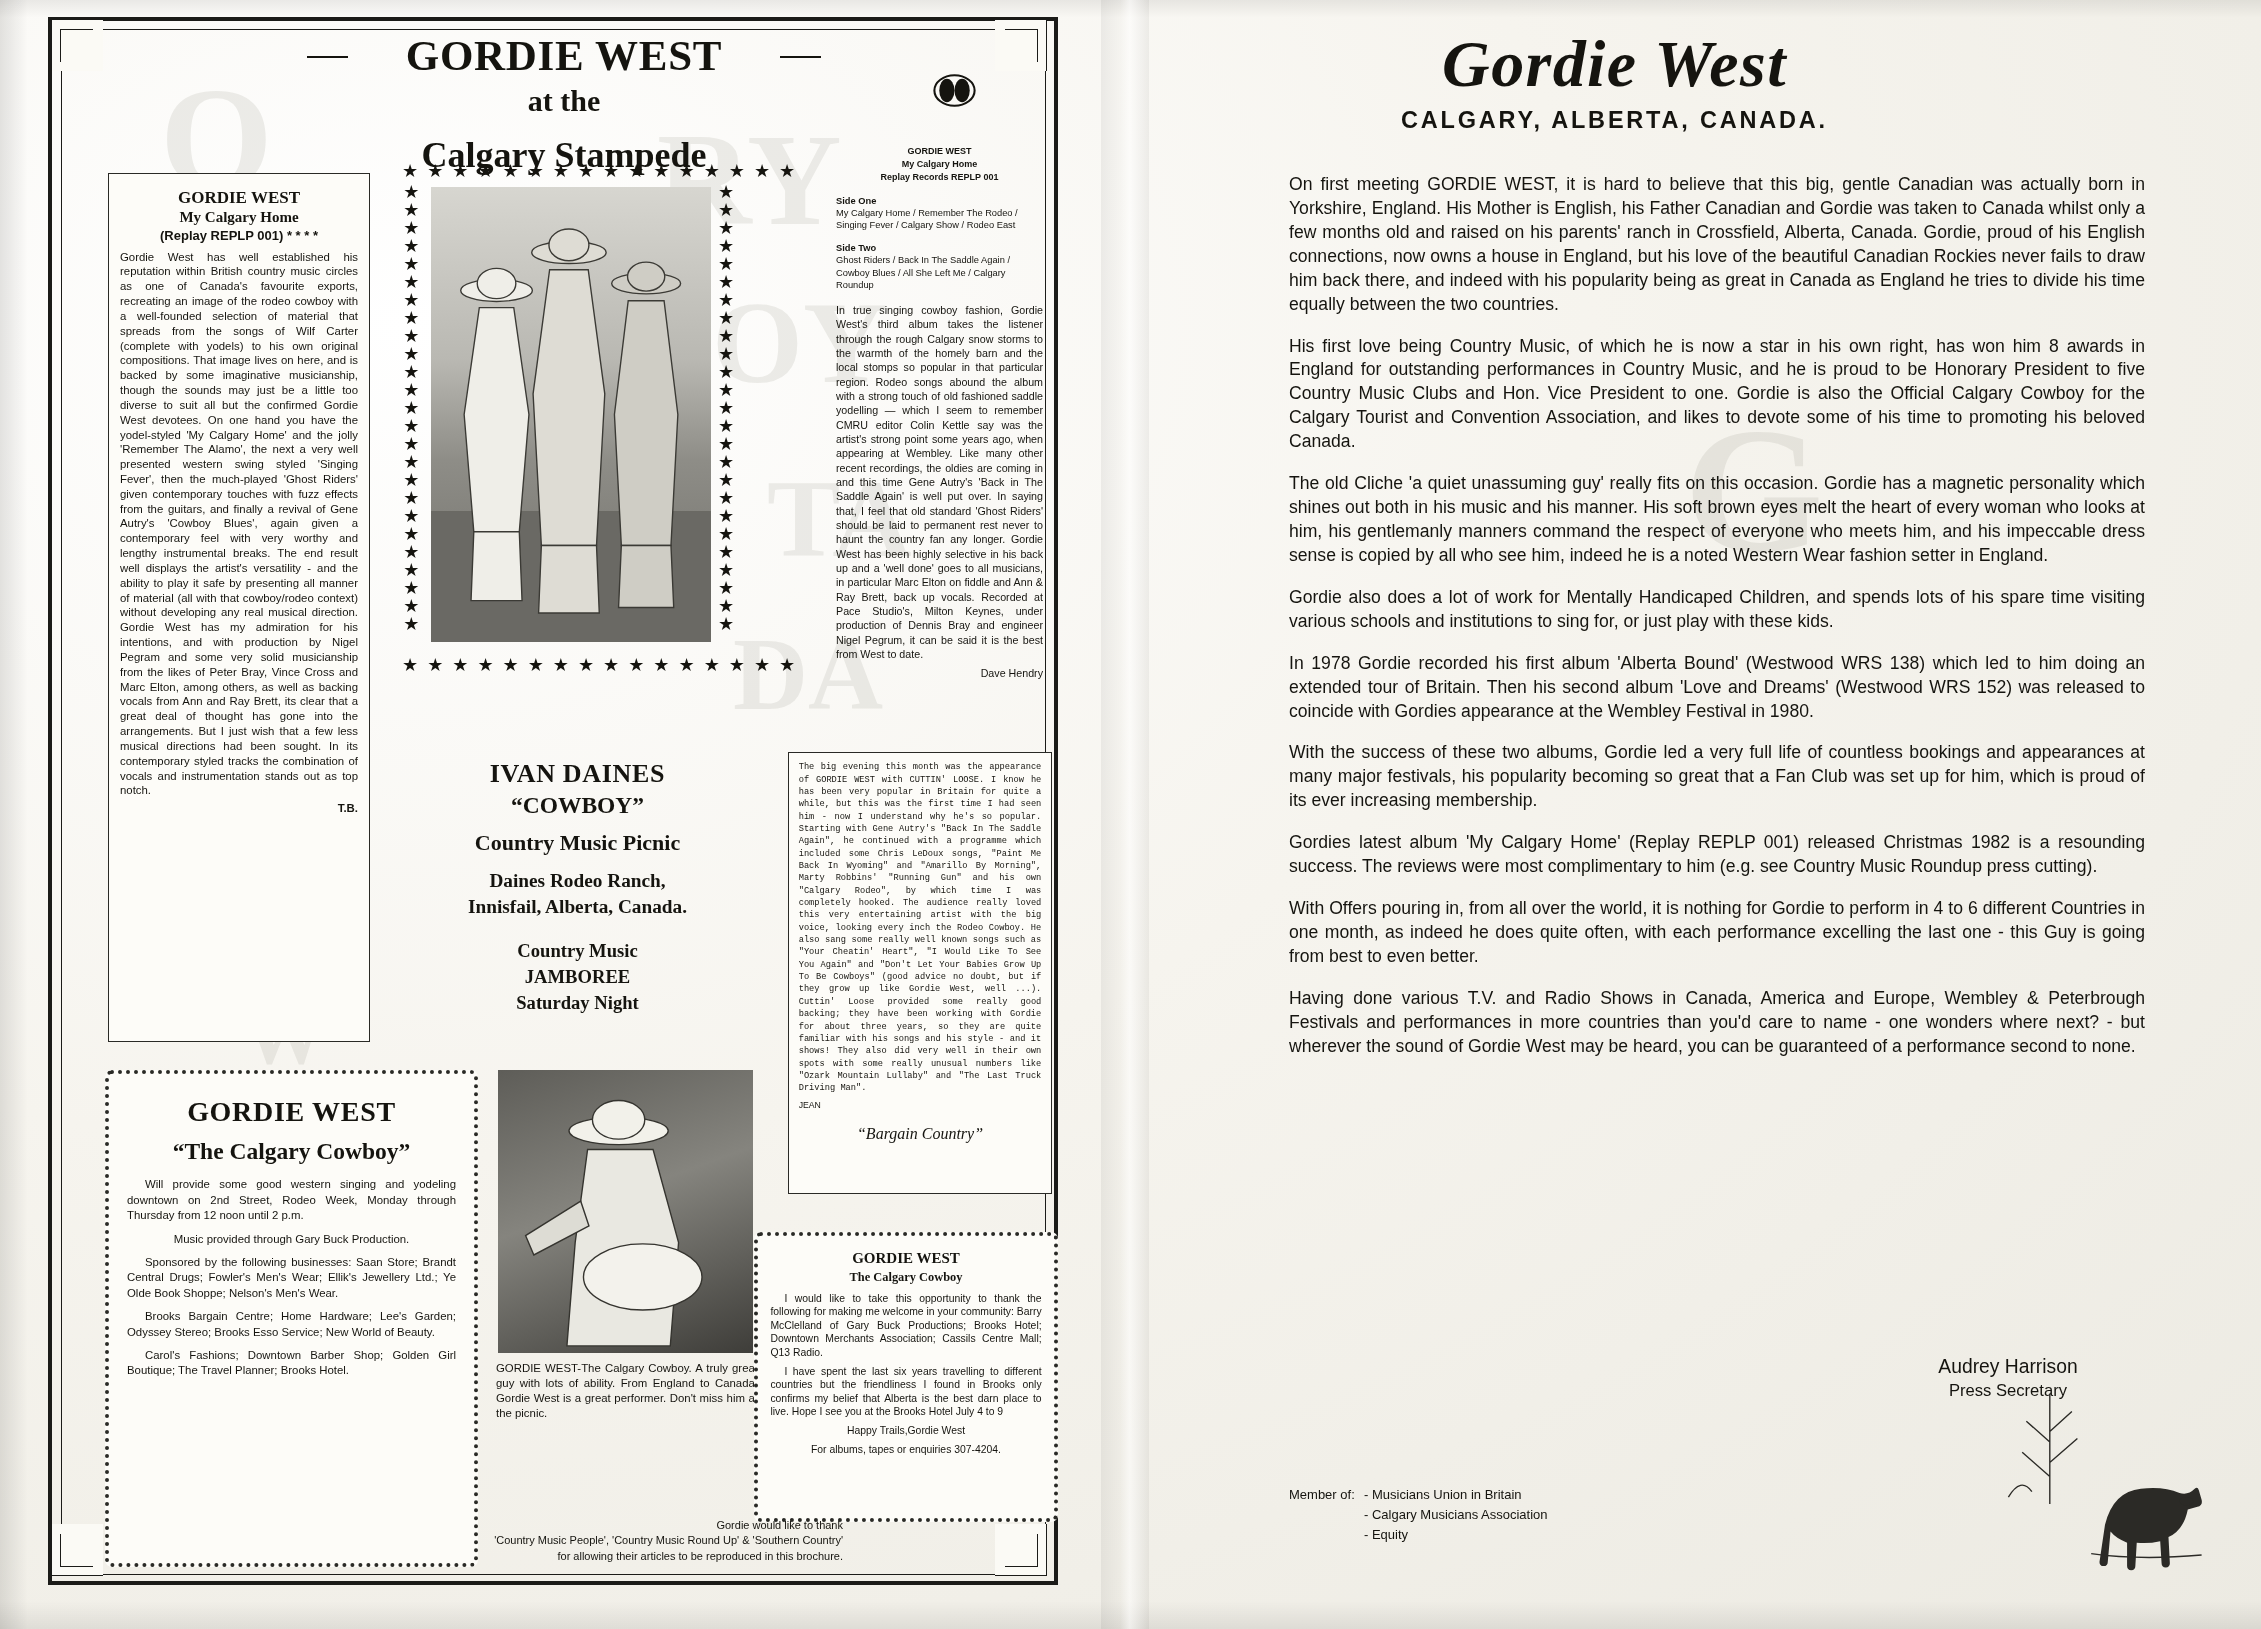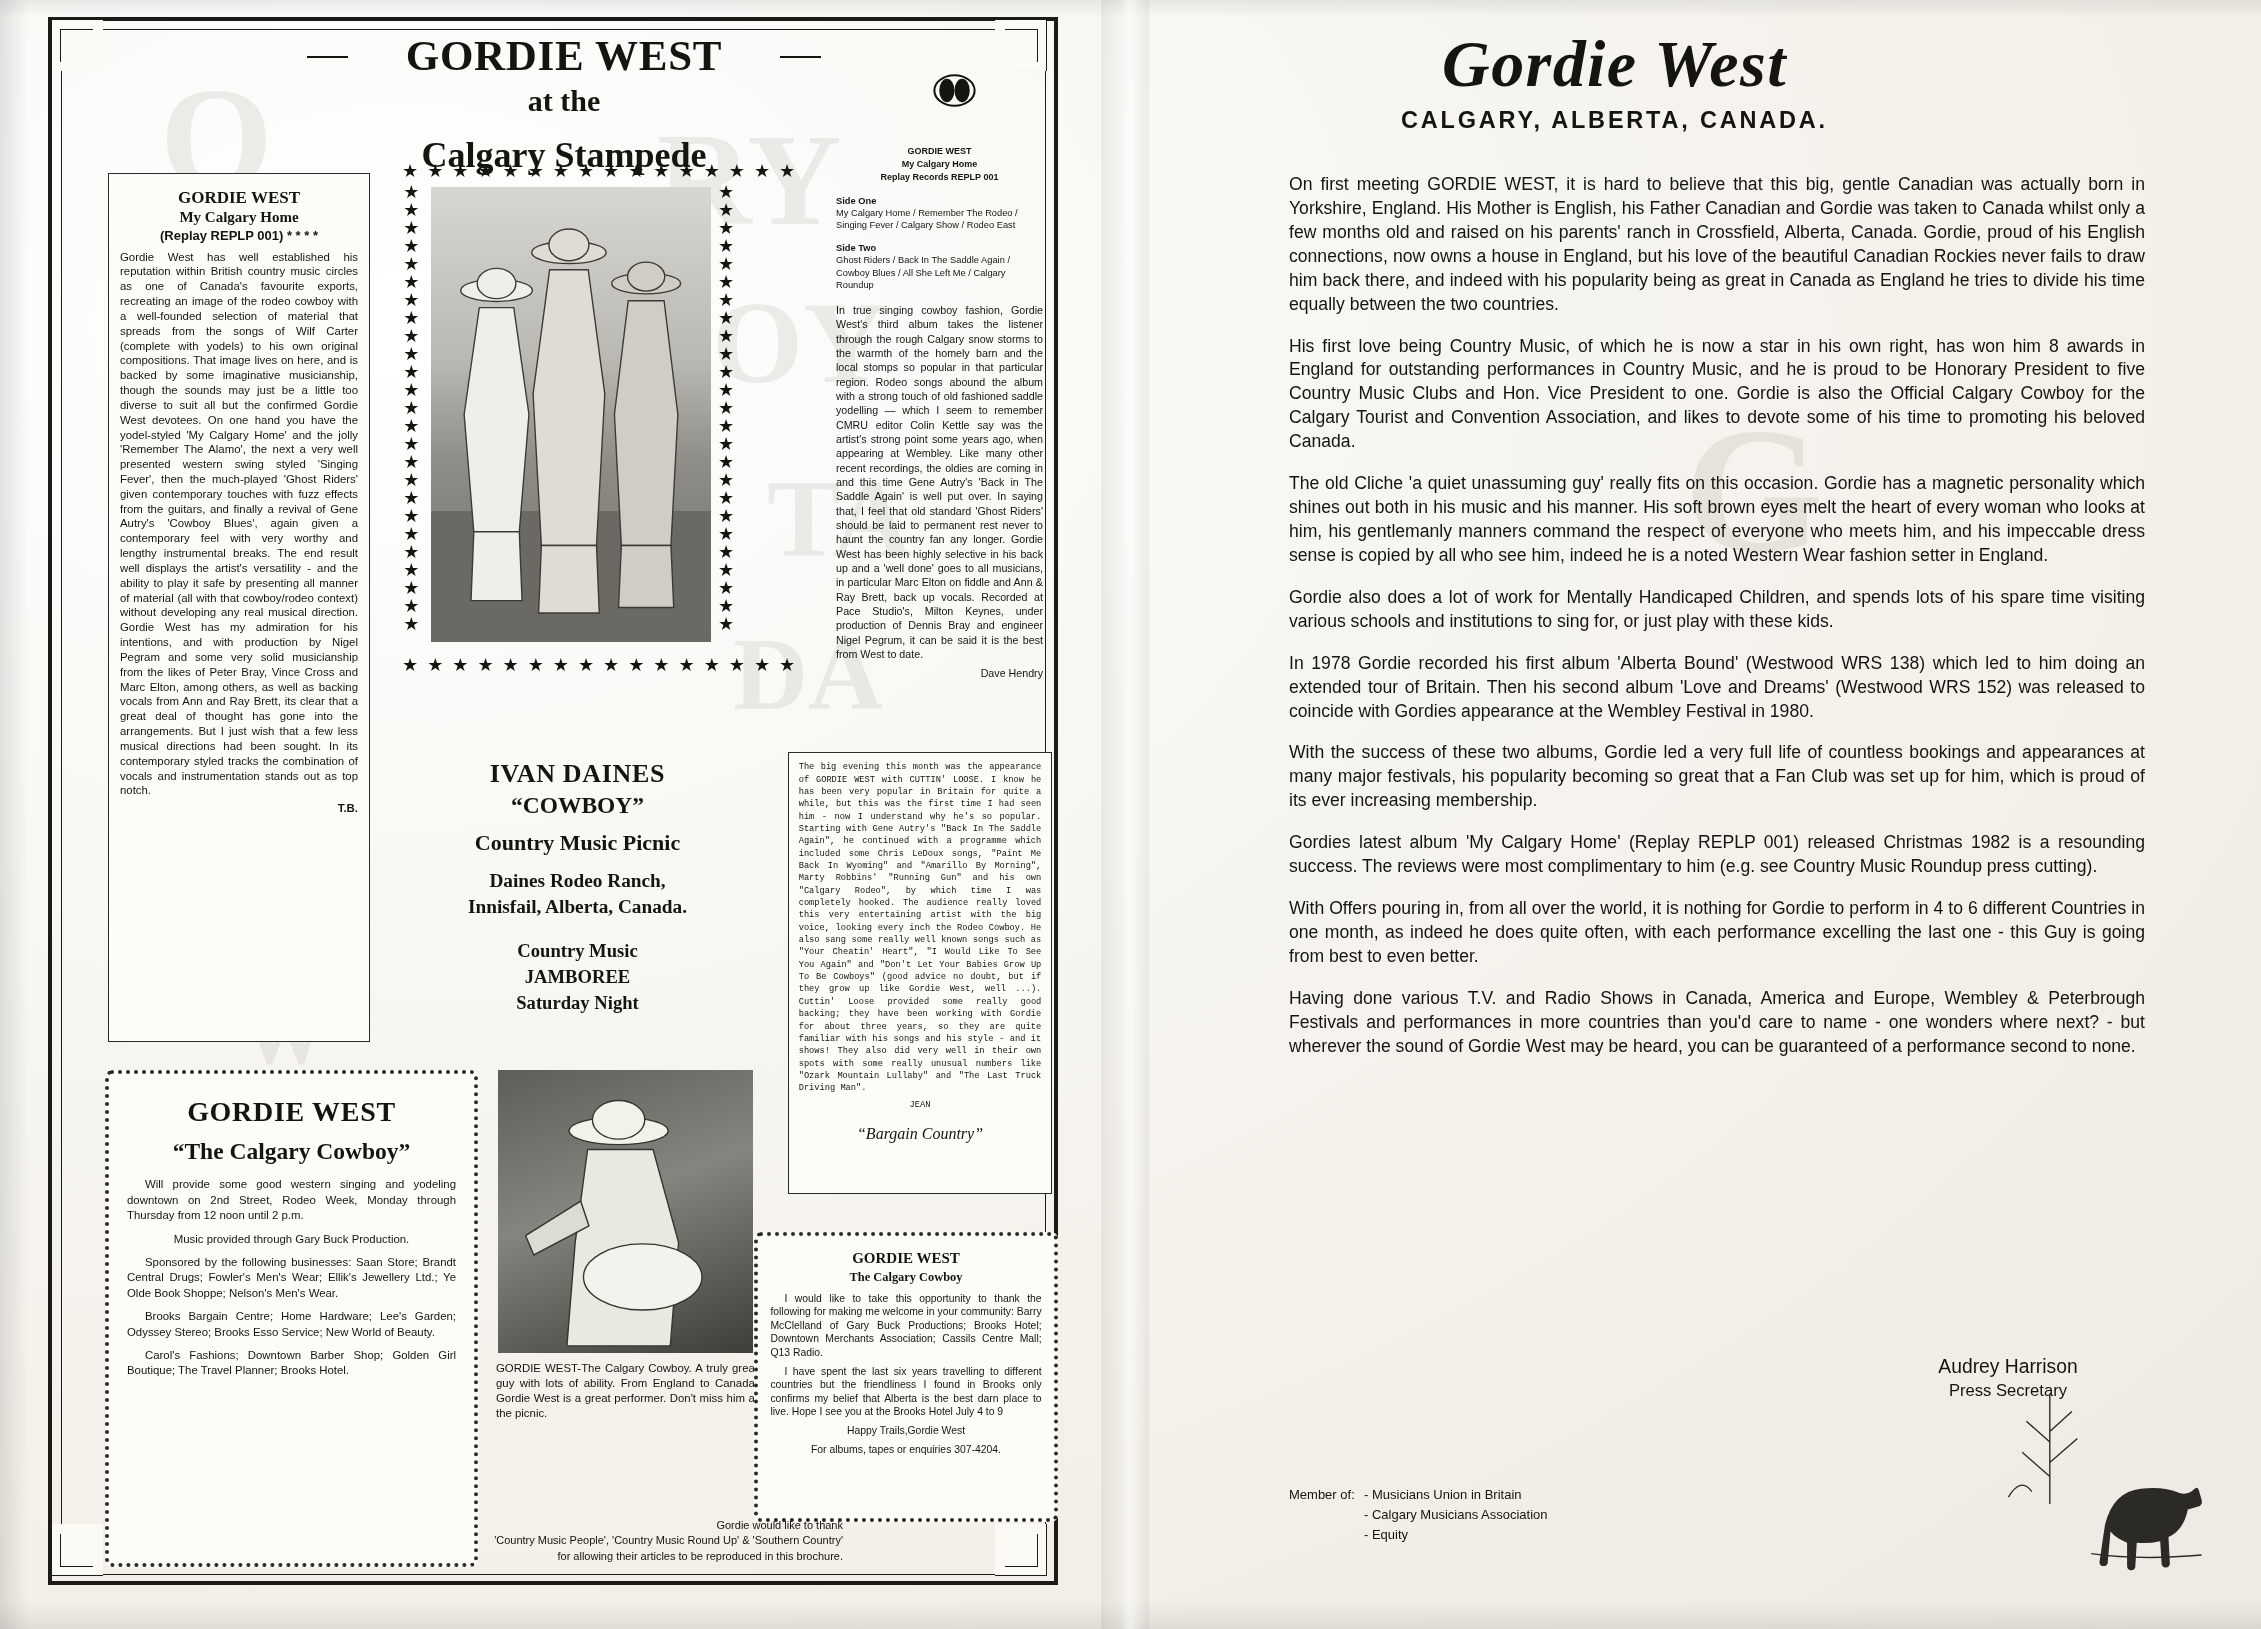--- a/index.html
+++ b/index.html
@@ -144,21 +144,21 @@
   
   .typed-box {
     position:absolute; left:752px; top:745px; width:264px; height:442px;
     border:1.4px solid #2a2a26; background:#fdfcf8; box-sizing:border-box;
     padding:8.3px 9.7px;
   }
   .typed-box p {
     margin:0; font-family:"Liberation Mono", monospace;
     font-size:8.7px; line-height:1.42; text-align:justify;
   }
-  .typed-box .sig { text-align:center; font-family:Liberation Mono, monospace; font-size:8.7px; margin-top:5.5px;}
+  .typed-box .sig { text-align:left; font-family:Liberation Sans, sans-serif; font-size:8.7px; margin-top:5.5px;}
   .typed-box .mag {
     text-align:center; font-family:"Liberation Serif", serif; font-style:italic;
     font-size:16px; margin-top:15px;
   }
 
   
   .rope {
     border:4.8px dotted #2a2a26;
     border-radius:7px;
     background:#fdfcf8;

